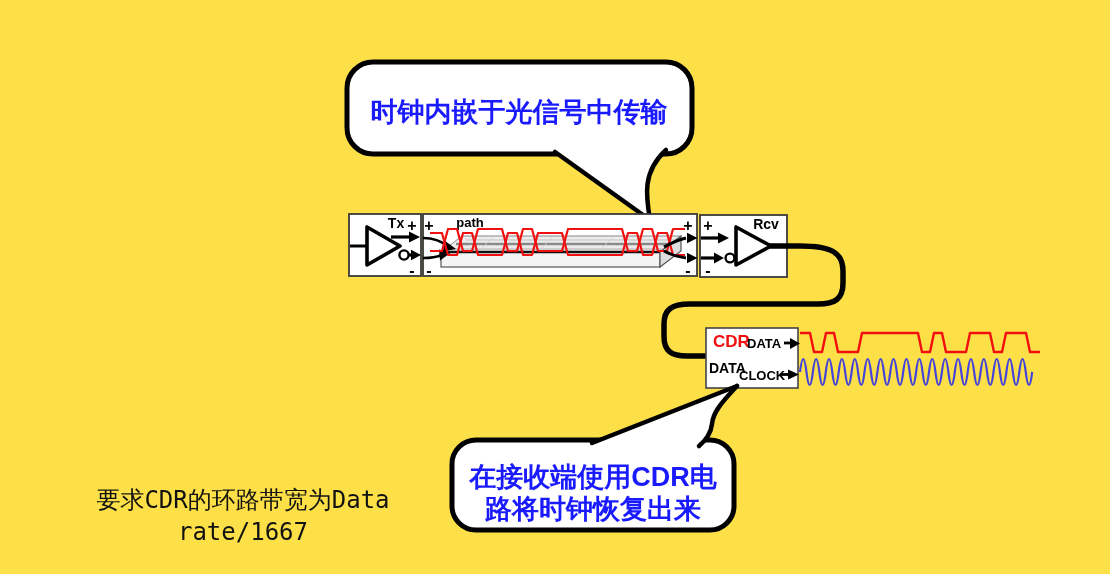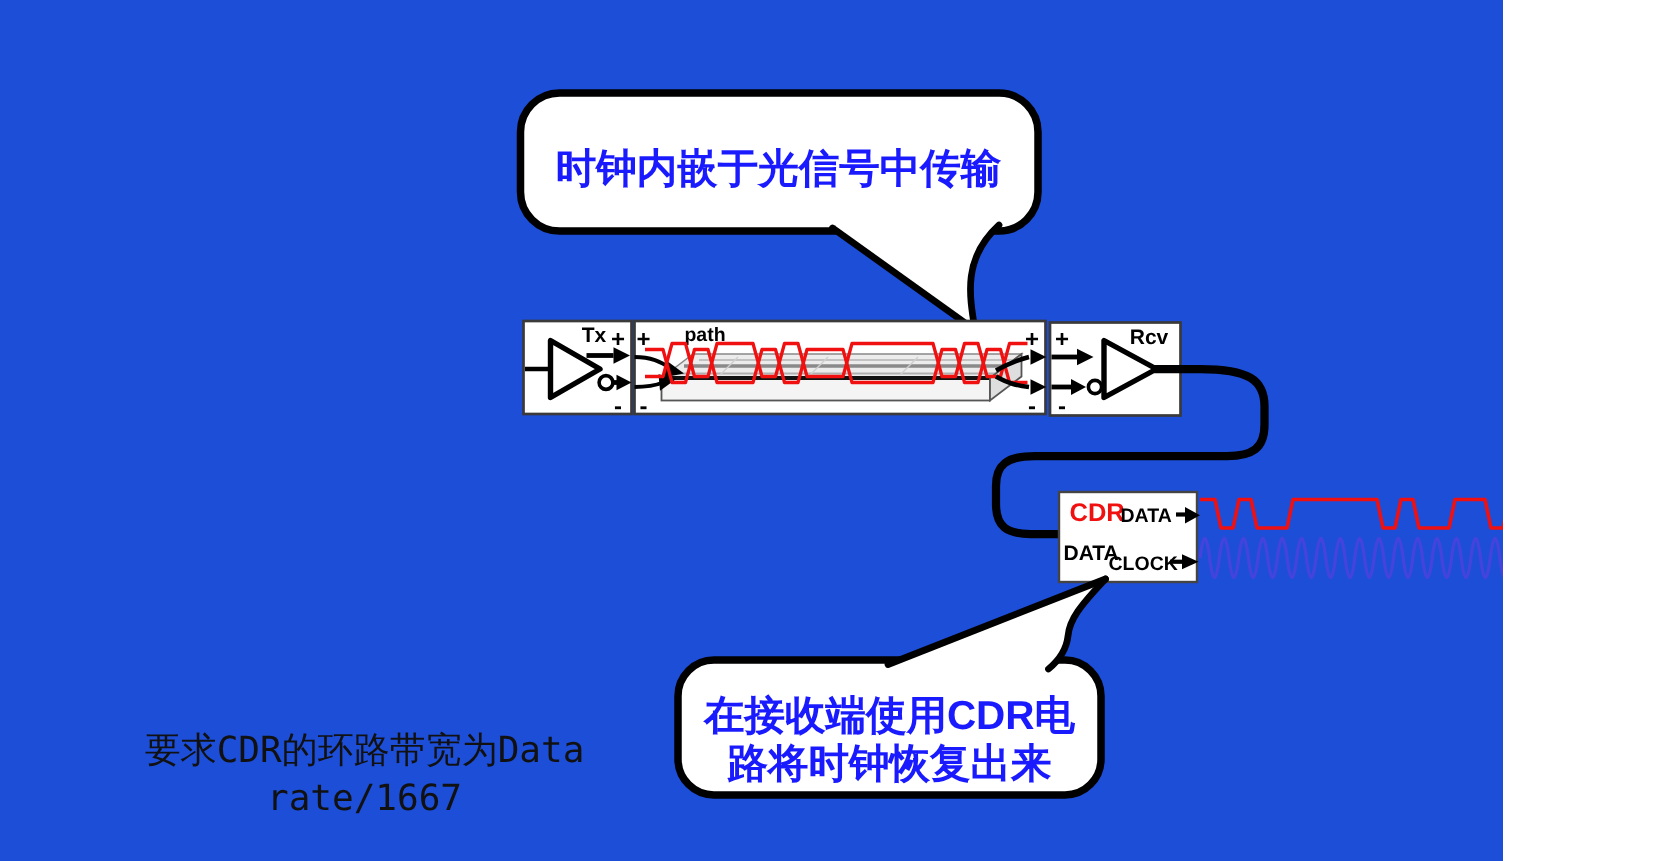--- a/index.html
+++ b/index.html
@@ -1,16 +1,16 @@
 <!DOCTYPE html>
 <html><head>
 <meta charset="utf-8">
 <style>
   html,body{margin:0;padding:0;background:#ffffff;}
-  .stage{position:relative;width:1002px;height:574px;background:#1d4ed8;overflow:hidden;}
+  .stage{position:relative;width:1110px;height:574px;background:#fde047;overflow:hidden;}
   svg{position:absolute;left:0;top:0;}
   text{font-family:"Liberation Sans",sans-serif;}
   .callout-text{font-weight:bold;font-size:27px;}
   .box-label{font-weight:bold;font-size:14px;fill:#000;}
   .small-label{font-weight:bold;font-size:13px;fill:#000;}
   .pm{font-weight:bold;font-size:16px;fill:#000;}
   .cdr-title{font-weight:bold;font-size:17px;}
   .cdr-port{font-weight:bold;font-size:13px;fill:#000;}
   .cdr-port-in{font-weight:bold;font-size:14px;fill:#000;}
   .caption-text{font-family:"DejaVu Sans Mono","DejaVu Serif",monospace;font-size:24px;fill:#111;}

